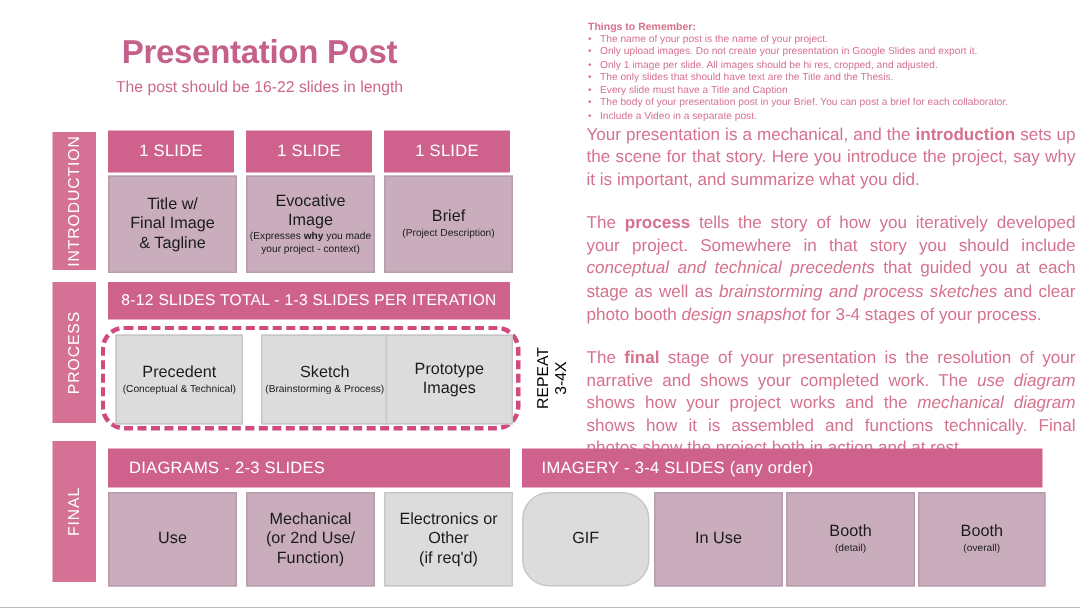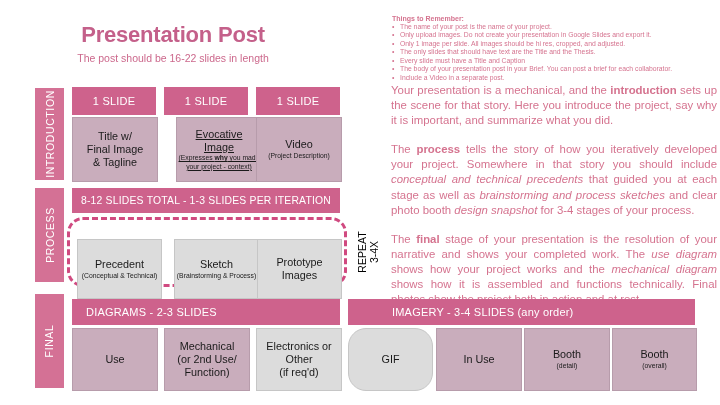--- a/index.html
+++ b/index.html
@@ -36,27 +36,27 @@
   .box .sub{font-size:6.8px;line-height:1.25;white-space:pre-line;margin-top:1px;}
   .box.mauve{background:#c9adbc;border:1px solid #b79cab;}
   .box.gray{background:#dcdcdc;border:1px solid #c6c6c6;}
   
   .hdr.h-intro{top:87px;width:84px;height:28px;}
   .box.b-intro{top:117px;width:84px;height:63px;}
   
   .hdr.h-process{left:72px;top:188px;width:268px;height:25px;font-size:10.4px;}
   .dashed{position:absolute;left:67px;top:217px;width:280px;height:70px;
     border:3px dashed #d04a80;border-radius:16px;box-sizing:border-box;}
-  .box.b-process{top:223px;width:83px;height:58px;margin-top:16px;}
+  .box.b-process{top:223px;width:83px;height:58px;}
   .repeat{position:absolute;left:338px;top:236px;width:60px;height:32px;
     transform:rotate(-90deg);display:flex;align-items:center;justify-content:center;
     font-size:10.5px;line-height:1.15;white-space:pre-line;color:#000;text-align:center;}
   
   .hdr.h-diagrams{left:72px;top:299px;width:268px;height:26px;padding-left:14px;box-sizing:border-box;text-align:right;}
-  .hdr.h-imagery{left:348px;top:299px;width:347px;height:26px;padding-left:44px;box-sizing:border-box;}
+  .hdr.h-imagery{left:348px;top:299px;width:347px;height:26px;padding-left:13px;box-sizing:border-box;}
   .box.b-final{top:328px;height:61px;}
 </style>
 </head>
 <body>
 
 <div class="slide">
 
   <div class="title-block">
     <h1>Presentation Post</h1>
     <div class="subtitle">The post should be 16-22 slides in length</div>
@@ -120,28 +120,28 @@
     </div>
   <div class="hdr h-intro" style="left:256px;">
       <span>1 SLIDE</span>
     </div>
 
   <div class="box mauve b-intro" style="left:72px;">
     <div class="main">Title w/
 Final Image
 &amp; Tagline</div>
   </div>
-  <div class="box mauve b-intro" style="left:176px;text-decoration:underline;">
+  <div class="box mauve b-intro" style="left:164px;">
     <div class="main">Evocative
 Image</div>
     <div class="sub"><span>(Expresses </span><b>why</b><span> you made
 your project - context)</span></div>
   </div>
   <div class="box mauve b-intro" style="left:256px;">
-    <div class="main">Video</div>
+    <div class="main">Brief</div>
     <div class="sub">(Project Description)</div>
   </div>
 
   <div class="hdr h-process">
       <span>8-12 SLIDES TOTAL - 1-3 SLIDES PER ITERATION</span>
     </div>
   <div class="dashed"></div>
   <div class="box gray b-process" style="left:77px;">
     <div class="main">Precedent</div>
     <div class="sub">(Conceptual &amp; Technical)</div>

